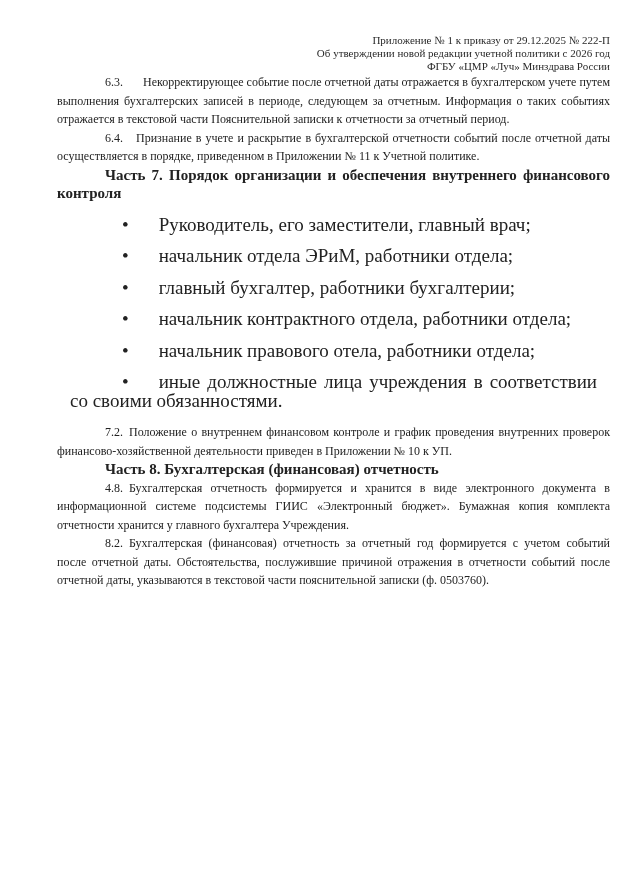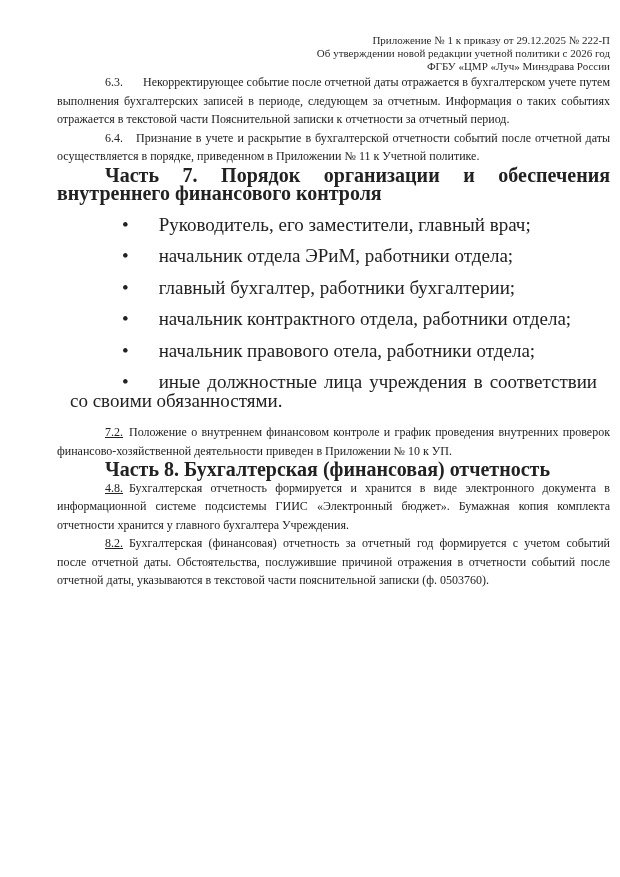--- a/index.html
+++ b/index.html
@@ -31,21 +31,21 @@
   .doc-header div { margin: 0; }
   p.body {
     margin: 0;
     font-size: 12px;
     line-height: 18.5px;
     text-align: justify;
     text-indent: 48px;
   }
   p.heading {
     margin: 0;
-    font-size: 20px;
+    font-size: 15px;
     line-height: 18.5px;
     font-weight: bold;
     text-align: justify;
     text-indent: 48px;
   }
   .p63 { margin-top: 8px; }
   .p64 { margin-top: 11px; }
   .h7  { margin-top: 31px; }
   .p71 { margin-top: 9px; }
   .p72 { margin-top: 2px; }
@@ -58,21 +58,21 @@
     line-height: 18.5px;
     text-align: justify;
     text-indent: 52px;
   }
   .bullet-spacer {
     display: inline-block;
     width: 30px;
   }
   .num-gap-lg { margin-right: 20px; }
   .num-gap-md { margin-right: 13px; }
-  .num-gap-sm { margin-right: 6px; text-decoration: underline; }
+  .num-gap-sm { margin-right: 6px; }
   .page-footer {
     position: absolute;
     left: 0;
     top: 822px;
     width: 620px;
     text-align: center;
     font-size: 10px;
     color: #2a2a2a;
     padding-left: 20px;
   }

